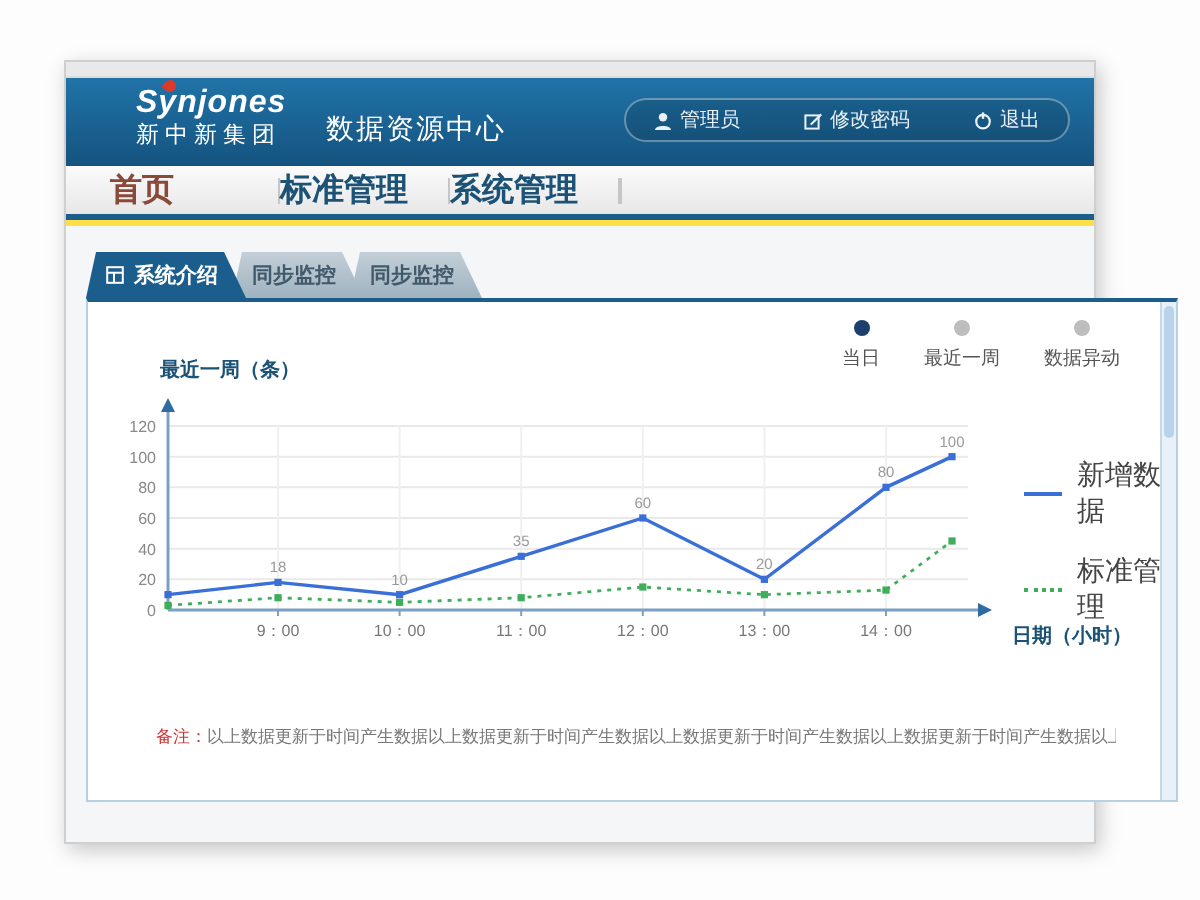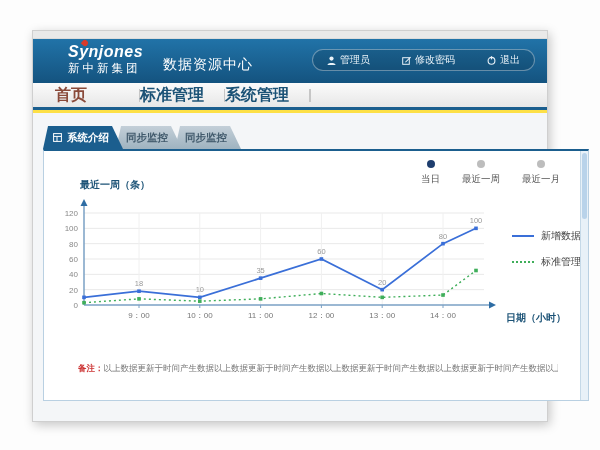--- a/index.html
+++ b/index.html
@@ -50,33 +50,33 @@
   .radio-row { position:absolute; top:9px; right:28px; display:flex; gap:22px; }
   .radio { display:flex; align-items:center; gap:5px; font-size:9.5px; color:#555; cursor:pointer;flex-direction:column; }
   .radio .dot { width:8px; height:8px; border-radius:50%; background:#bdbdbd; }
   .radio.selected .dot { background:#1e3e6e; }
 
   .ylabel { position:absolute; left:36px; top:27px; font-size:10px; font-weight:bold; color:#1b5276; }
   .xlabel { position:absolute; left:462px; top:160px; font-size:10px; font-weight:bold; color:#1b5276; white-space:nowrap; }
   #chart { position:absolute; left:6px; top:44px; }
 
   .series-legend { position:absolute; left:468px; top:78px; display:flex; flex-direction:column; gap:12px; }
-  .series-item { display:flex; align-items:center; gap:7px; font-size:10px; color:#444; }
+  .series-item { display:flex; align-items:center; gap:7px; font-size:14px; color:#444; }
   .swatch { width:22px; height:0; border-top-width:2px; }
   .swatch.solid { border-top-style:solid; }
   .swatch.dotted { border-top-style:dotted; }
 
   .scrollbar { position:absolute; right:0; top:0; width:8px; height:100%;
     background:#e8f1f8; border-left:1px solid #c5d9e8; }
   .scroll-thumb { position:absolute; left:1px; top:2px; width:5px; height:66px;
     background:#b9d3ea; border-radius:3px; }
 
   .footer-note { position:absolute; left:34px; top:212px; width:480px;
     font-size:8.5px; white-space:nowrap; overflow:hidden; color:#777; }
-  .footer-note .note-label { color:#cc3333; font-weight:bold; }
+  .footer-note .note-label { color:#cc3333; font-weight:normal; }
 </style>
 </head>
 <body>
 
 <div class="stage">
   <div class="window">
     <div class="chrome-strip"></div>
 
     <div class="header">
       <div class="logo">
@@ -143,21 +143,21 @@
           <span class="radio selected">
             <span class="dot"></span>
             <span>当日</span>
           </span>
           <span class="radio">
             <span class="dot"></span>
             <span>最近一周</span>
           </span>
           <span class="radio">
             <span class="dot"></span>
-            <span>最近一月</span>
+            <span>数据异动</span>
           </span>
         </div>
 
         <div class="ylabel">最近一周（条）</div>
 
         <svg id="chart" width="450" height="132" viewBox="0 0 450 132">
             <line x1="34" y1="94.66666666666667" x2="434" y2="94.66666666666667" stroke="#e9e9e9" stroke-width="1"></line>
             <line x1="34" y1="79.33333333333333" x2="434" y2="79.33333333333333" stroke="#e9e9e9" stroke-width="1"></line>
             <line x1="34" y1="64" x2="434" y2="64" stroke="#e9e9e9" stroke-width="1"></line>
             <line x1="34" y1="48.666666666666664" x2="434" y2="48.666666666666664" stroke="#e9e9e9" stroke-width="1"></line>

